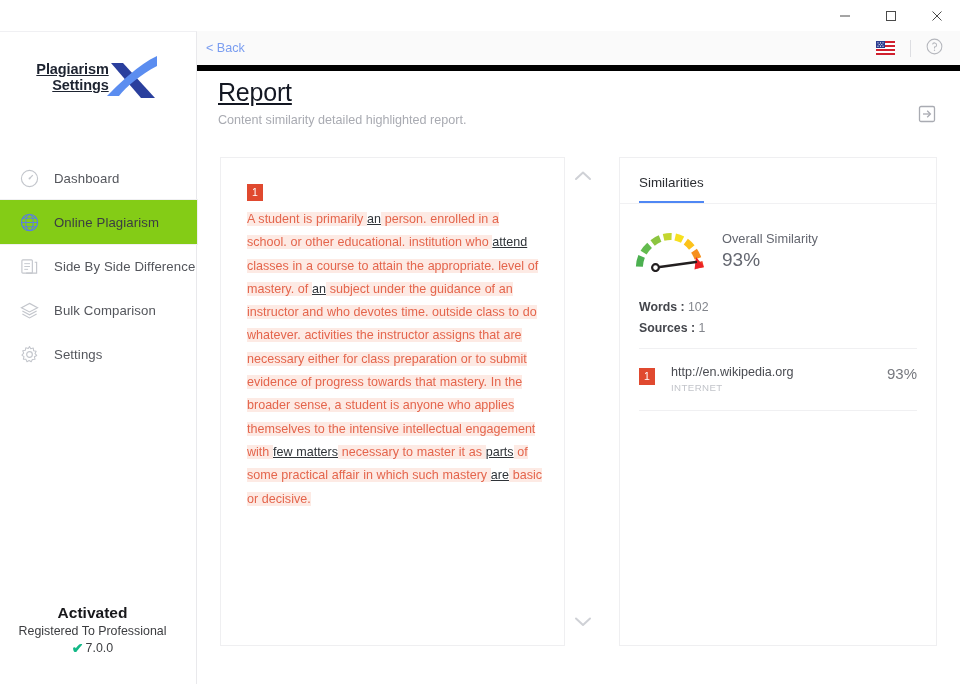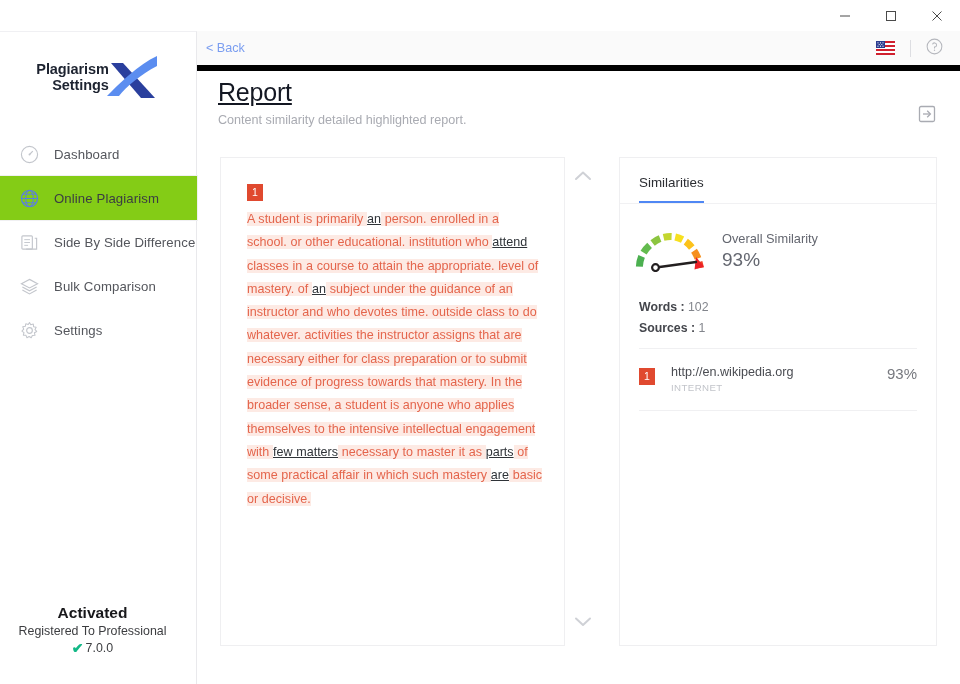--- a/index.html
+++ b/index.html
@@ -41,28 +41,29 @@
     position: absolute; top: 22px; left: 0; width: 197px;
     display: flex; align-items: center; justify-content: center;
   }
   .logo-text {
     text-align: right;
     line-height: 1.12;
     font-size: 14.5px;
     font-weight: bold;
     color: #1d2330;
     letter-spacing: -0.1px;
+    text-decoration: underline;
   }
   .logo-x {
     position: relative;
     margin-left: -4px;
     width: 56px; height: 46px;
   }
 
-  .nav { position: absolute; top: 100px; left: 0; width: 197px; }
+  .nav { position: absolute; top: 124px; left: 0; width: 197px; }
   .nav-item {
     position: relative;
     height: 44px;
     display: flex; align-items: center;
     padding-left: 19px;
     gap: 14px;
     cursor: default;
   }
   .nav-item.active {
     background: #84cc16;

